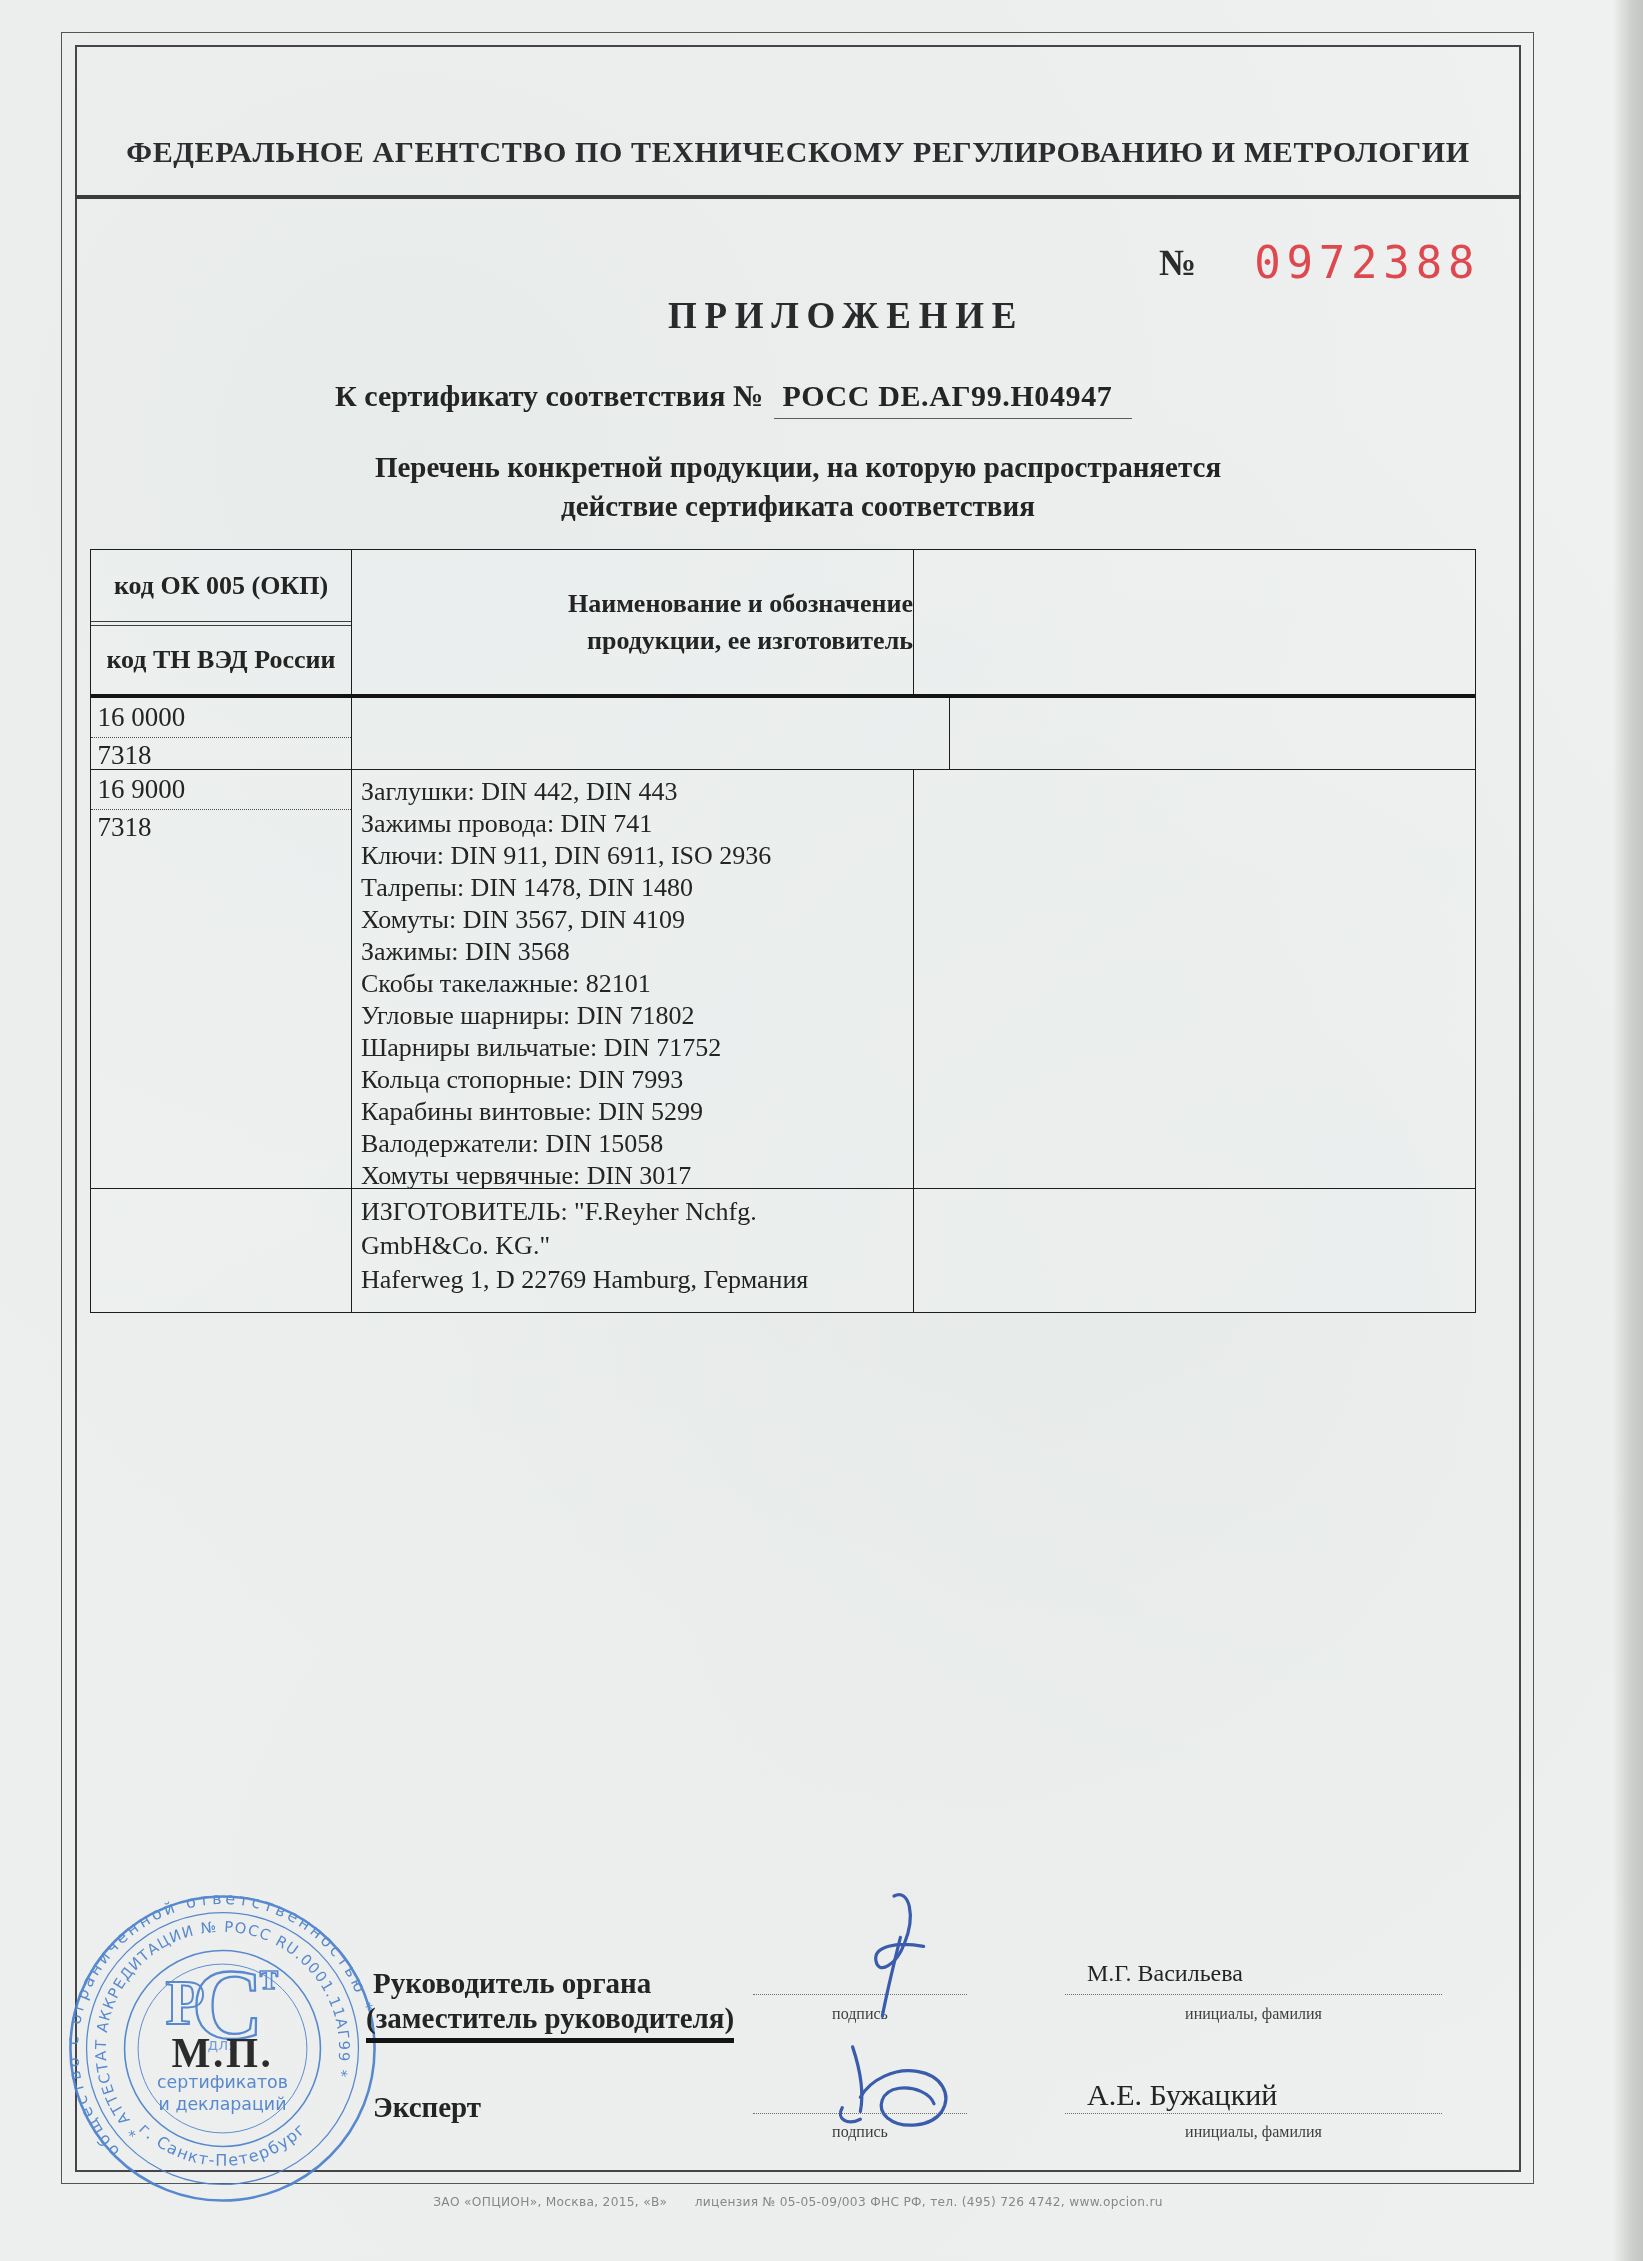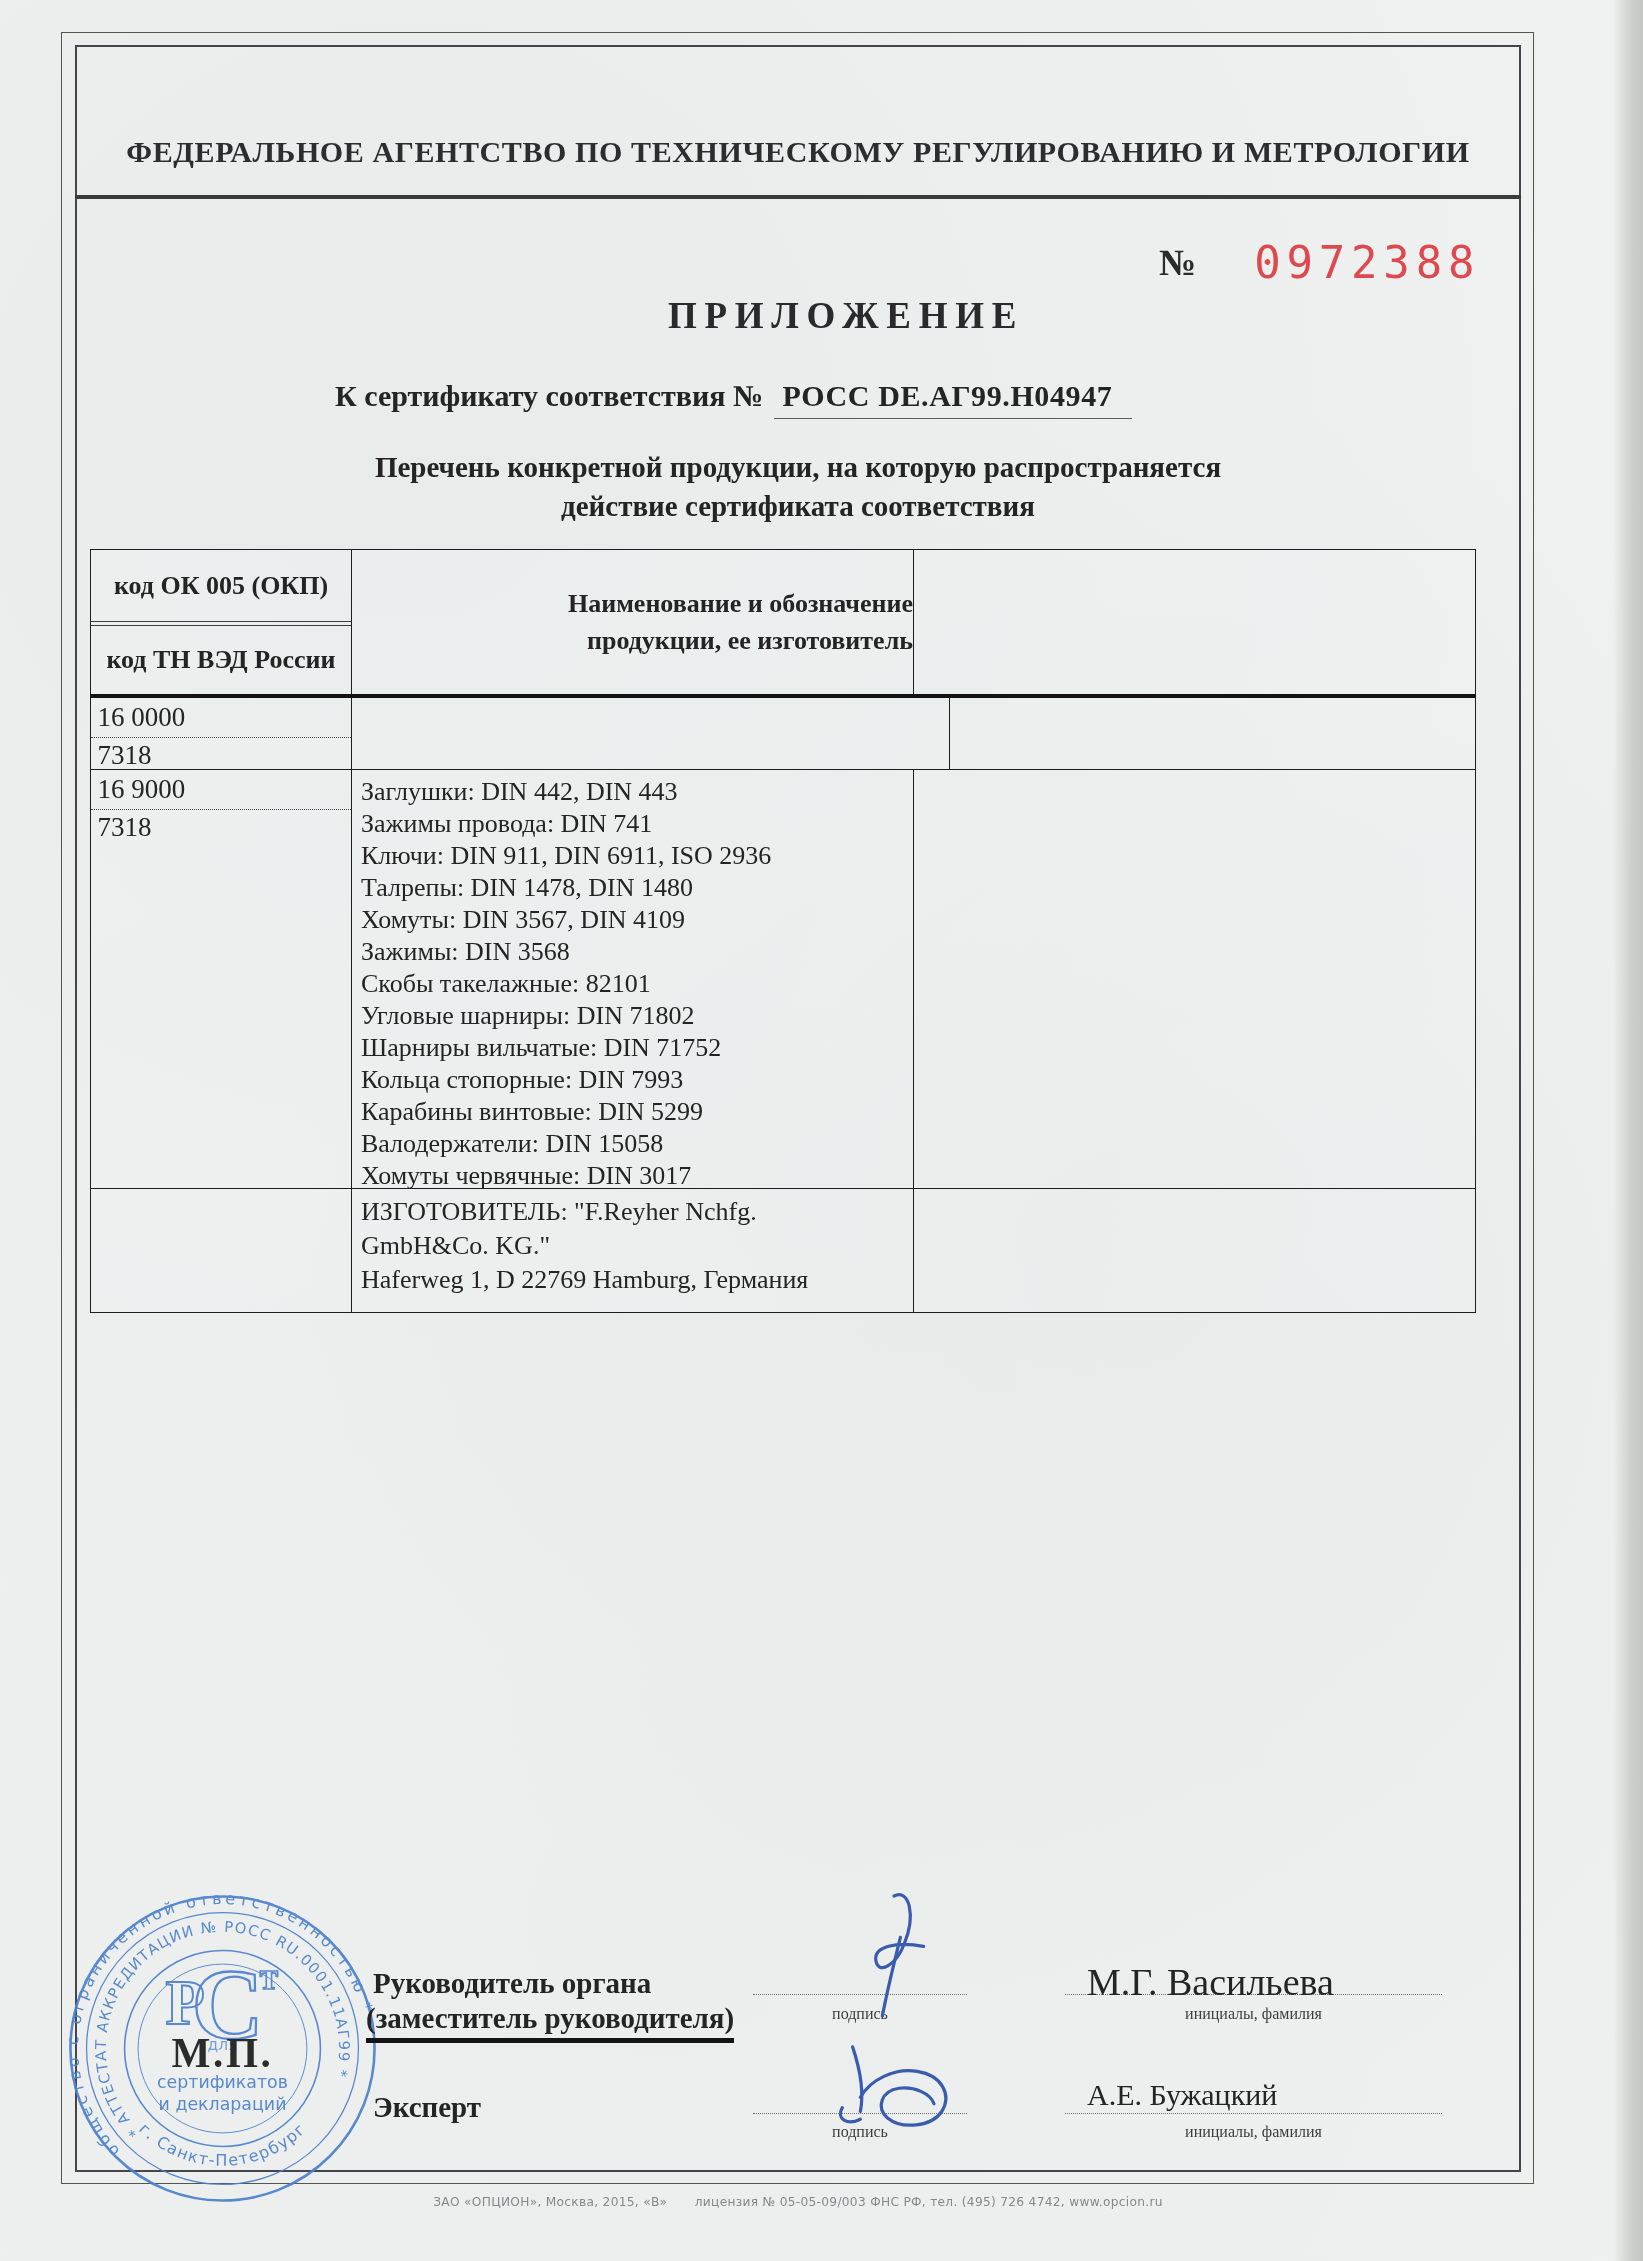--- a/index.html
+++ b/index.html
@@ -86,21 +86,21 @@
   .sigline  { position: absolute; border-bottom: 1.9px dotted #6f6f6f; }
   .la1 { left: 753px; top: 1994px; width: 214px; }
   .la2 { left: 753px; top: 2113px; width: 214px; }
   .lb1 { left: 1065px; top: 1994px; width: 377px; }
   .lb2 { left: 1065px; top: 2113px; width: 377px; }
   .sigcap { position: absolute; text-align: center; font-size: 16px; color: #3d3d3d; font-family: "Liberation Serif", serif; }
   .ca1 { left: 753px; top: 2005px; width: 214px; }
   .ca2 { left: 753px; top: 2123px; width: 214px; }
   .cb1 { left: 1065px; top: 2005px; width: 377px; }
   .cb2 { left: 1065px; top: 2123px; width: 377px; }
-  .signameA { position: absolute; left: 1087px; top: 1960px; font-size: 38px; }
+  .signameA { position: absolute; left: 1087px; top: 1960px; font-size: 24px; }
   .signameB { position: absolute; left: 1087px; top: 2078px; font-size: 30px; }
 
   .stamp-svg { position: absolute; left: 64px; top: 1890px; opacity: .93; }
   .sign-svg  { position: absolute; }
   .sg1 { left: 832px; top: 1887px; }
   .sg2 { left: 819px; top: 2030px; }
 
   .footer {
     position: absolute; left: 75px; top: 2195px; width: 1446px; text-align: center;
     font-family: "DejaVu Sans", "Liberation Sans", sans-serif;

